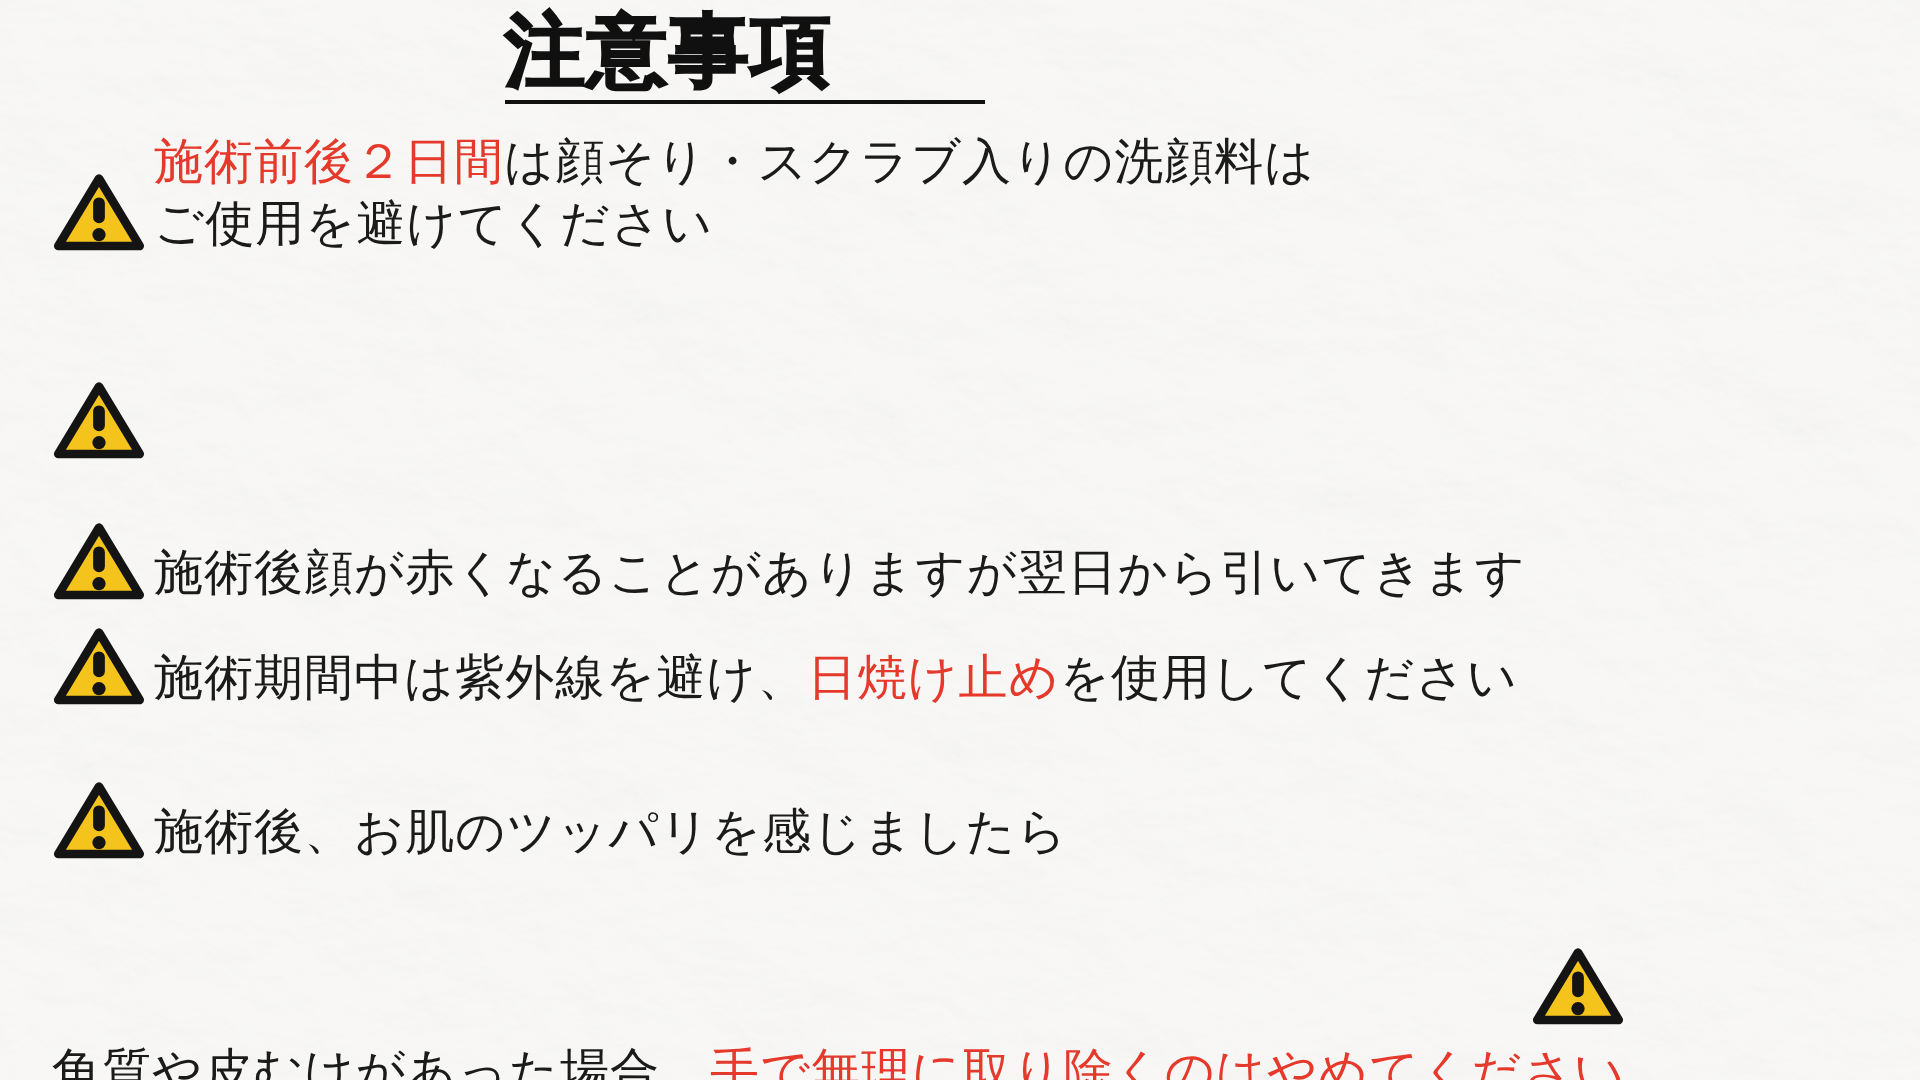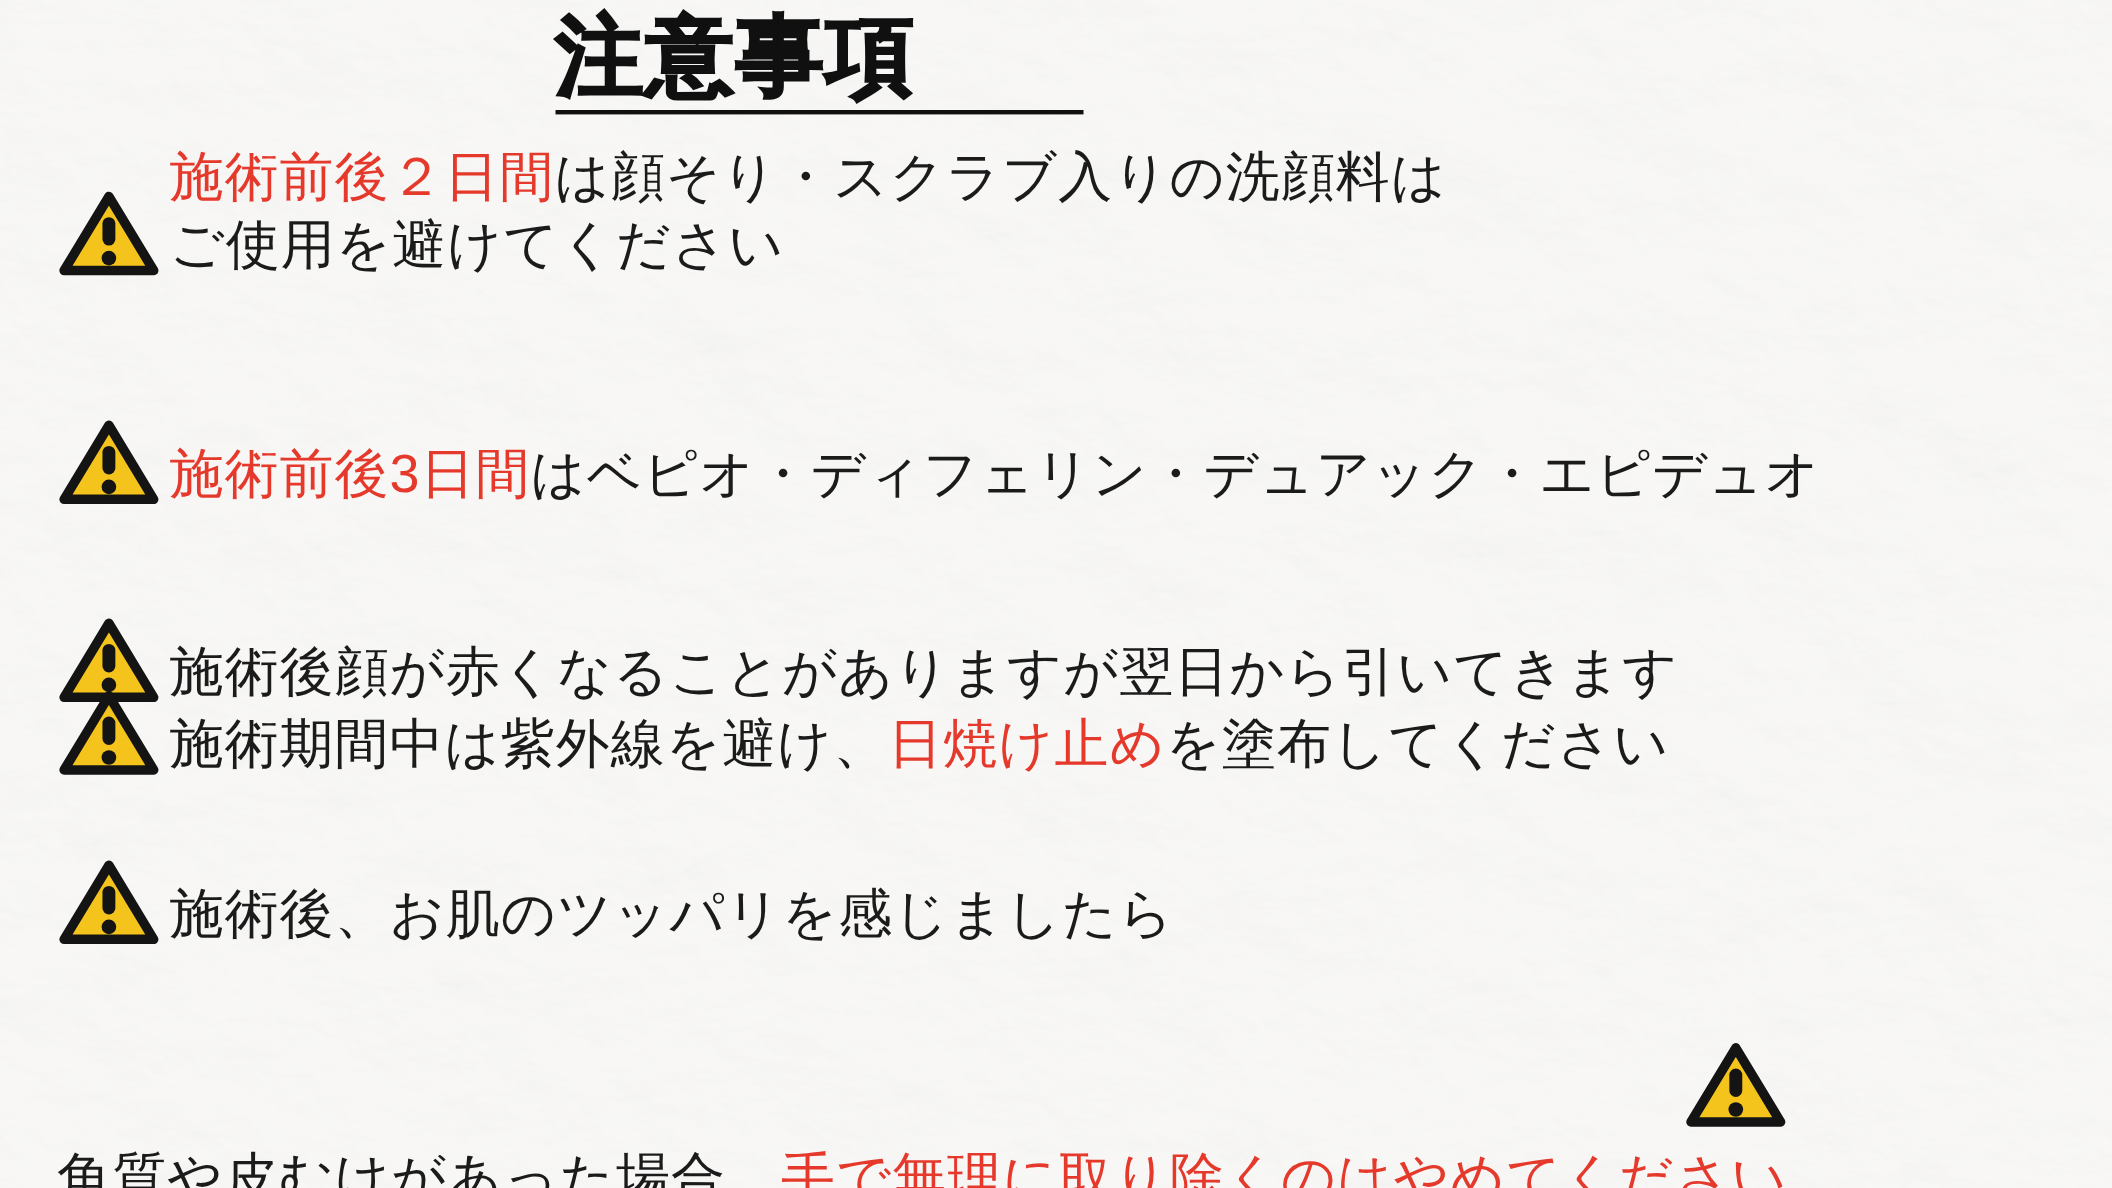--- a/index.html
+++ b/index.html
@@ -17,21 +17,21 @@
     text-align:left;border-bottom:4px solid #101010;padding-bottom:2px;
   }
   .title{
     font-size:80px;line-height:1.18;font-weight:bold;color:#101010;
     letter-spacing:2px;-webkit-text-stroke:2.2px #101010;
   }
 
   .row{position:absolute;left:52px;display:flex;align-items:flex-end;gap:8px;}
   .row-1{top:128px;height:126px;}
   .row-2{top:336px;height:126px;}
-  .row-3{top:556px;height:86px;}
+  .row-3{top:517px;height:86px;}
   .row-4{top:622px;height:86px;}
   .row-5{top:736px;height:126px;}
   .row-6{top:938px;height:94px;flex-direction:column;}
 
   .icon-wrap{flex:0 0 94px;width:94px;display:flex;align-items:center;justify-content:center;}
   .icon-wrap svg{width:94px;height:85px;display:block;}
 
   .text{font-size:49px;line-height:62px;letter-spacing:1px;color:var(--black,#1b1b1b);white-space:nowrap;}
   .seg.red{color:var(--red,#e5392c);}
   .seg.black{color:var(--black,#1b1b1b);}
@@ -73,21 +73,20 @@
         </div>
         <div class="row row-2">
   <span class="icon-wrap">
     <svg viewBox="0 0 120 108" aria-hidden="true">
       <path d="M60 12 L112 98 L8 98 Z" fill="#f4c41d" stroke="#141414" stroke-width="11" stroke-linejoin="round"></path>
       <rect x="52.5" y="36" width="15" height="33" rx="7.5" fill="#141414"></rect>
       <circle cx="60" cy="83.5" r="8.5" fill="#141414"></circle>
     </svg>
   </span>
 <div class="text">
-            <div class="line"><span class="seg red">施術前後3日間</span><span class="seg black">はベピオ・ディフェリン・デュアック・エピデュオ</span></div>
           </div>
         </div>
         <div class="row row-3">
   <span class="icon-wrap">
     <svg viewBox="0 0 120 108" aria-hidden="true">
       <path d="M60 12 L112 98 L8 98 Z" fill="#f4c41d" stroke="#141414" stroke-width="11" stroke-linejoin="round"></path>
       <rect x="52.5" y="36" width="15" height="33" rx="7.5" fill="#141414"></rect>
       <circle cx="60" cy="83.5" r="8.5" fill="#141414"></circle>
     </svg>
   </span>
@@ -97,21 +96,21 @@
         </div>
         <div class="row row-4">
   <span class="icon-wrap">
     <svg viewBox="0 0 120 108" aria-hidden="true">
       <path d="M60 12 L112 98 L8 98 Z" fill="#f4c41d" stroke="#141414" stroke-width="11" stroke-linejoin="round"></path>
       <rect x="52.5" y="36" width="15" height="33" rx="7.5" fill="#141414"></rect>
       <circle cx="60" cy="83.5" r="8.5" fill="#141414"></circle>
     </svg>
   </span>
 <div class="text">
-            <div class="line"><span class="seg black">施術期間中は紫外線を避け、</span><span class="seg red">日焼け止め</span><span class="seg black">を塗布してください</span></div>
+            <div class="line"><span class="seg black">施術期間中は紫外線を避け、</span><span class="seg red">日焼け止め</span><span class="seg black">を使用してください</span></div>
           </div>
         </div>
         <div class="row row-5">
   <span class="icon-wrap">
     <svg viewBox="0 0 120 108" aria-hidden="true">
       <path d="M60 12 L112 98 L8 98 Z" fill="#f4c41d" stroke="#141414" stroke-width="11" stroke-linejoin="round"></path>
       <rect x="52.5" y="36" width="15" height="33" rx="7.5" fill="#141414"></rect>
       <circle cx="60" cy="83.5" r="8.5" fill="#141414"></circle>
     </svg>
   </span>

